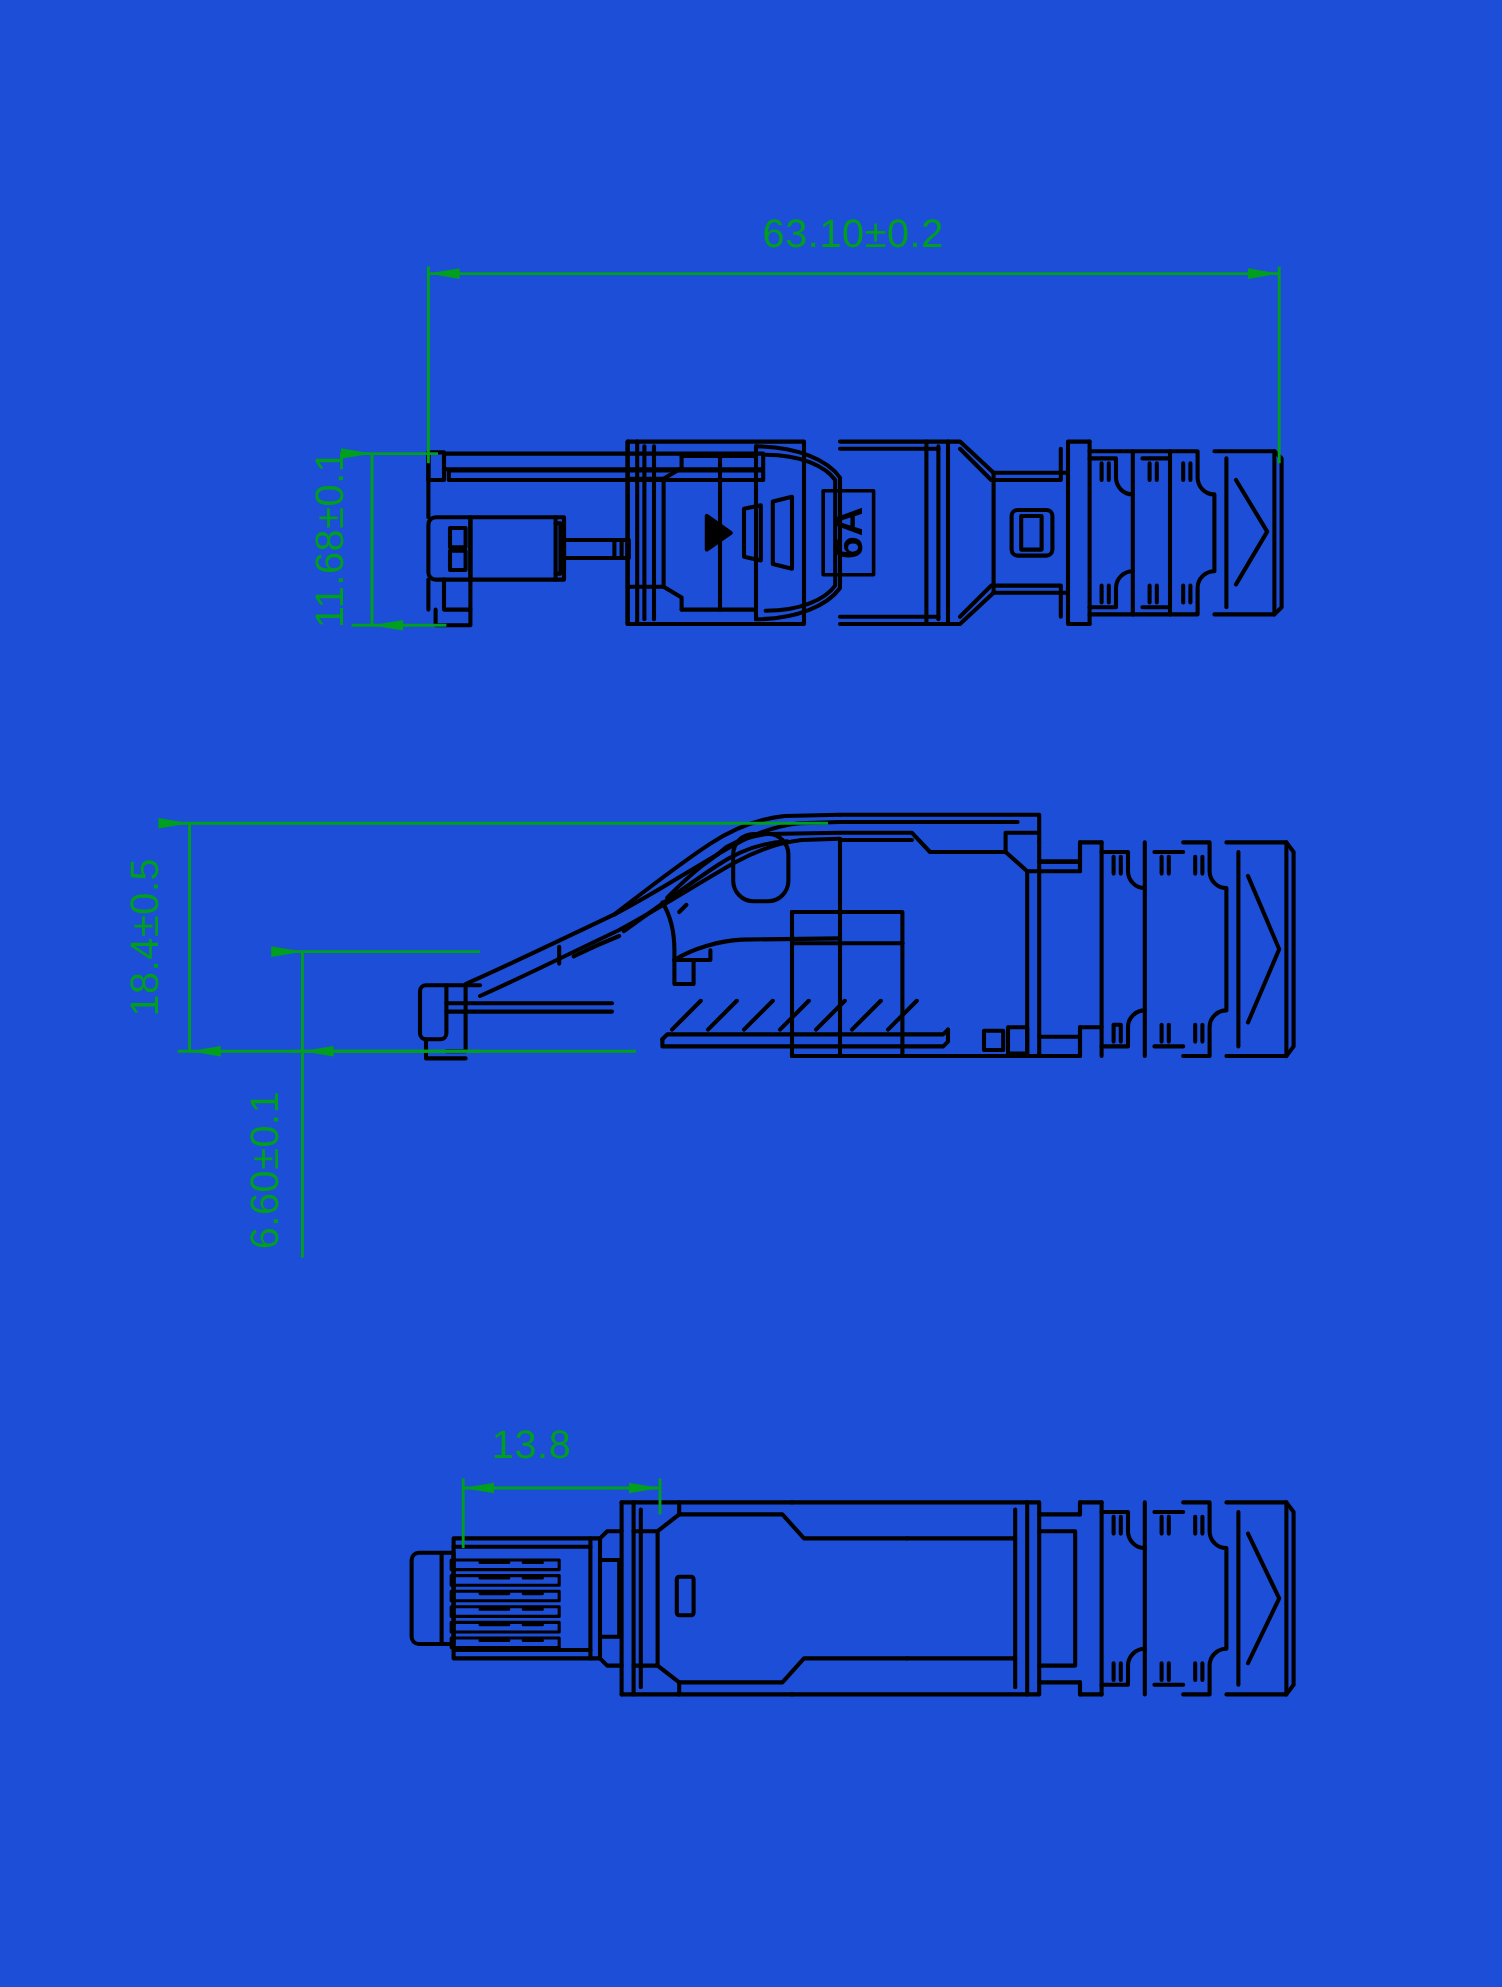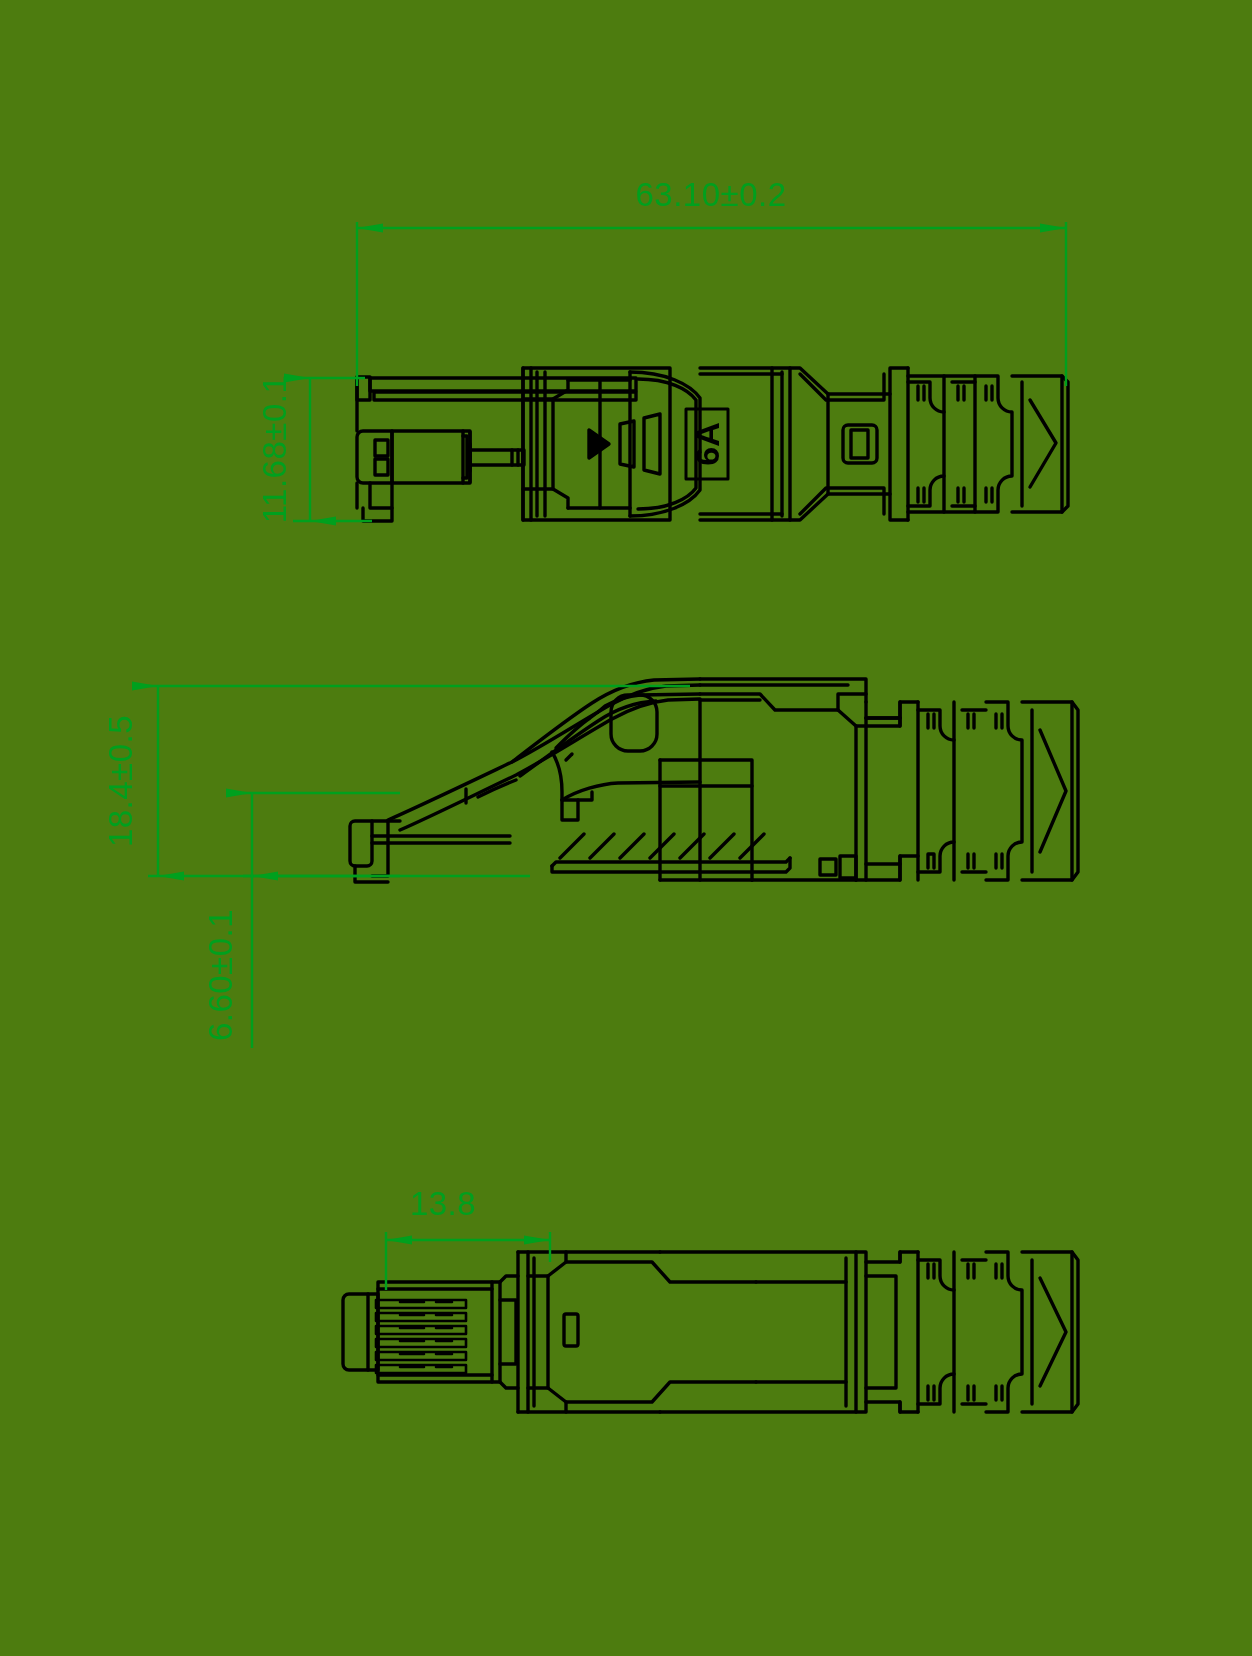--- a/index.html
+++ b/index.html
@@ -12,21 +12,21 @@
     height: 1656px;
     font-family: "Liberation Sans", sans-serif;
     overflow: hidden;
     position: relative;
   }
   #sheet {
     position: absolute;
     left: 0; top: 0;
     width: 1252px;
     height: 1656px;
-    background: #4d7c0f;
+    background: #1d4ed8;
   }
   svg { display: block; }
   .dimtext {
     font-family: "Liberation Sans", sans-serif;
     font-size: 33px;
     letter-spacing: 0.5px;
   }
 </style>
 </head>
 <body>

